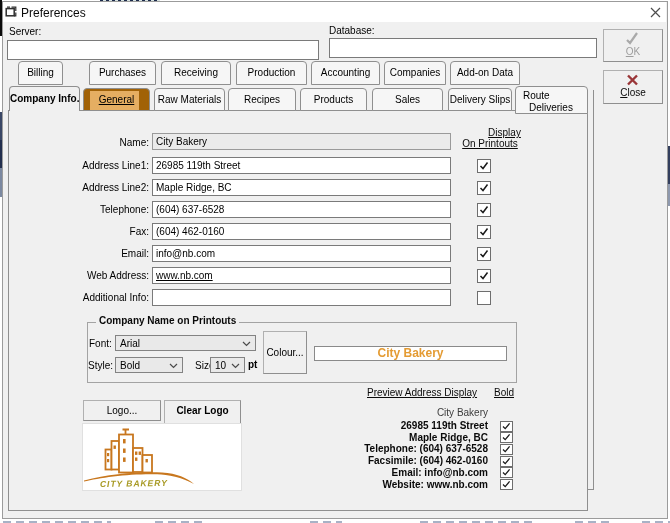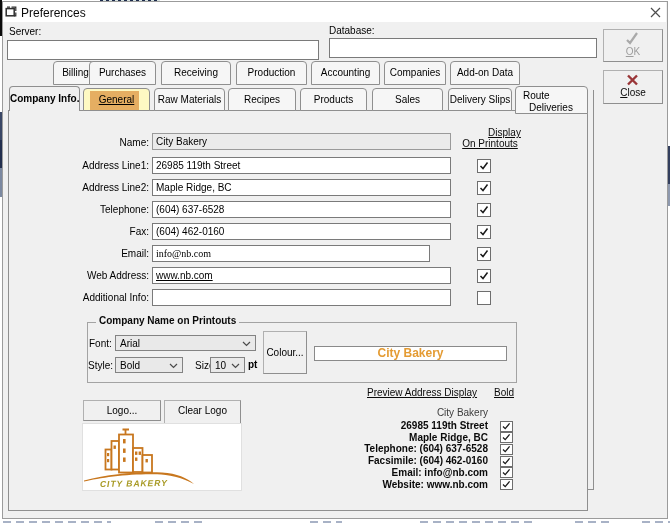--- a/index.html
+++ b/index.html
@@ -56,37 +56,37 @@
 <svg class="ab" style="left:624px;top:31px;" width="16" height="15" viewBox="0 0 16 15">
   <path d="M3,9 L6,12 L13,2" stroke="#a9a9a9" stroke-width="2.2" fill="none"></path>
 </svg>
 <div class="ab" style="left:603px;top:46px;width:60px;text-align:center;font-size:10px;color:#9e9e9e;"><span style="text-decoration:underline;">O</span>K</div>
 <div class="btn" style="left:603px;top:70px;width:60px;height:34px;"></div>
 <svg class="ab" style="left:626px;top:74px;" width="13" height="12" viewBox="0 0 13 12">
   <path d="M2,1.5 L11,10.5 M11,1.5 L2,10.5" stroke="#9a3638" stroke-width="2.4" fill="none"></path>
 </svg>
 <div class="ab" style="left:603px;top:87px;width:60px;text-align:center;font-size:10px;color:#0a0a0a;"><span style="text-decoration:underline;">C</span>lose</div>
 
-<div class="tab1" style="left:18px;width:45px;margin-left:35px;">Billing</div>
+<div class="tab1" style="left:18px;width:45px;">Billing</div>
 <div class="tab1" style="left:89px;width:67px;">Purchases</div>
 <div class="tab1" style="left:161px;width:70px;">Receiving</div>
 <div class="tab1" style="left:236px;width:71px;">Production</div>
 <div class="tab1" style="left:311px;width:69px;">Accounting</div>
 <div class="tab1" style="left:384px;width:62px;">Companies</div>
 <div class="tab1" style="left:450px;width:70px;">Add-on Data</div>
 
 <div class="ln" style="left:8px;top:110px;width:1px;height:401px;"></div>
 <div class="ln" style="left:79px;top:110px;width:508px;height:1px;"></div>
 <div class="ln" style="left:8px;top:510px;width:580px;height:1px;"></div>
 <div class="ln" style="left:587px;top:111px;width:1px;height:400px;"></div>
 <div class="ln" style="left:593px;top:90px;width:1px;height:400px;"></div>
 <div class="ln" style="left:587px;top:489px;width:7px;height:1px;"></div>
 
 <div class="tab2" style="left:9px;top:86px;width:71px;height:25px;border-bottom:none;background:#f0f0f0;font-weight:bold;line-height:23px;">Company Info.</div>
-<div class="tab2" style="left:83px;width:67px;background:#fef9c3;text-decoration:underline;"><div style="position:absolute;left:6px;right:10px;top:2px;bottom:0;background:#e5ae62;"></div><span style="position:relative;">General</span></div>
+<div class="tab2" style="left:83px;width:67px;background:#a16207;text-decoration:underline;"><div style="position:absolute;left:6px;right:10px;top:2px;bottom:0;background:#e5ae62;"></div><span style="position:relative;">General</span></div>
 <div class="tab2" style="left:154px;width:71px;">Raw Materials</div>
 <div class="tab2" style="left:228px;width:68px;">Recipes</div>
 <div class="tab2" style="left:300px;width:67px;">Products</div>
 <div class="tab2" style="left:372px;width:71px;">Sales</div>
 <div class="tab2" style="left:448px;width:64px;">Delivery Slips</div>
 <div class="tab2" style="left:515px;top:86px;width:73px;height:28px;text-align:left;line-height:11.5px;padding:3px 0 0 7px;">Route<br><span style="padding-left:6px;">Deliveries</span></div>
 
 <div class="ab" style="left:455px;top:127px;width:70px;text-align:center;font-size:10px;color:#0a0a0a;"><span style="text-decoration:underline;margin-left:29px;">Display</span><br><span style="text-decoration:underline;">On Printouts</span></div>
 
 <div class="lbl" style="left:40px;top:137px;width:109px;">Name:</div>
@@ -96,21 +96,21 @@
 <div class="lbl" style="left:40px;top:226px;width:109px;">Fax:</div>
 <div class="lbl" style="left:40px;top:248px;width:109px;">Email:</div>
 <div class="lbl" style="left:40px;top:270px;width:109px;">Web Address:</div>
 <div class="lbl" style="left:40px;top:292px;width:109px;">Additional Info:</div>
 
 <div class="inp" style="left:152px;top:133px;width:299px;height:17px;background:#ebebeb;border-color:#9a9a9a;">City Bakery</div>
 <div class="inp" style="left:152px;top:157px;width:299px;height:17px;">26985 119th Street</div>
 <div class="inp" style="left:152px;top:179px;width:299px;height:17px;">Maple Ridge, BC</div>
 <div class="inp" style="left:152px;top:201px;width:299px;height:17px;">(604) 637-6528</div>
 <div class="inp" style="left:152px;top:223px;width:299px;height:17px;">(604) 462-0160</div>
-<div class="inp" style="left:152px;top:245px;width:278px;height:17px;font-family:Liberation Serif, serif;">info@nb.com</div>
+<div class="inp" style="left:152px;top:245px;width:299px;height:17px;">info@nb.com</div>
 <div class="inp" style="left:152px;top:267px;width:299px;height:17px;text-decoration:underline;">www.nb.com</div>
 <div class="inp" style="left:152px;top:289px;width:299px;height:17px;"></div>
 
 <div class="cb" style="left:477px;top:159px;">
     <svg width="12" height="12" viewBox="0 0 12 12">
       <path d="M2.5,6 L5,8.5 L9.5,2.5" stroke="#1a1a1a" stroke-width="1.5" fill="none"></path>
     </svg>
   </div>
 <div class="cb" style="left:477px;top:181px;">
     <svg width="12" height="12" viewBox="0 0 12 12">
@@ -154,21 +154,21 @@
       <path d="M1,1 L4.5,4.5 L8,1" stroke="#4a4a4a" stroke-width="1.2" fill="none"></path>
     </svg></div>
 <div class="lbl" style="left:248px;top:359px;text-align:right;font-weight:bold;">pt</div>
 <div class="btn" style="left:263px;top:331px;width:44px;height:43px;line-height:41px;">Colour...</div>
 <div class="ab" style="left:314px;top:346px;width:193px;height:15px;background:#fff;border:1px solid #8a8a8a;box-sizing:border-box;text-align:center;font-size:12px;font-weight:bold;color:#e49b33;line-height:13px;">City Bakery</div>
 
 <div class="ab" style="left:367px;top:387px;font-size:10px;color:#0a0a0a;text-decoration:underline;">Preview Address Display</div>
 <div class="ab" style="left:494px;top:387px;font-size:10px;color:#0a0a0a;text-decoration:underline;">Bold</div>
 
 <div class="btn" style="left:83px;top:400px;width:78px;height:21px;line-height:19px;">Logo...</div>
-<div class="btn" style="left:164px;top:400px;width:77px;height:31px;line-height:19px;">Clear Logo</div>
+<div class="btn" style="left:164px;top:400px;width:77px;height:31px;line-height:19px;font-weight:bold;">Clear Logo</div>
 
 <div class="ab" style="left:82px;top:423px;width:160px;height:68px;background:#fff;border:1px solid #e0e0e0;box-sizing:border-box;"></div>
 <svg class="ab" style="left:82px;top:423px;" width="160" height="68" viewBox="0 0 160 68">
   <g stroke="#c8771e" stroke-width="1.8" fill="#ffffff">
 
     <path d="M43.5,11 L43.5,5.5 M40.5,6.5 L47,6.5" fill="none"></path>
 
     <rect x="23.5" y="26.5" width="6" height="20"></rect>
 
     <rect x="29.5" y="18" width="7.5" height="28.5"></rect>

